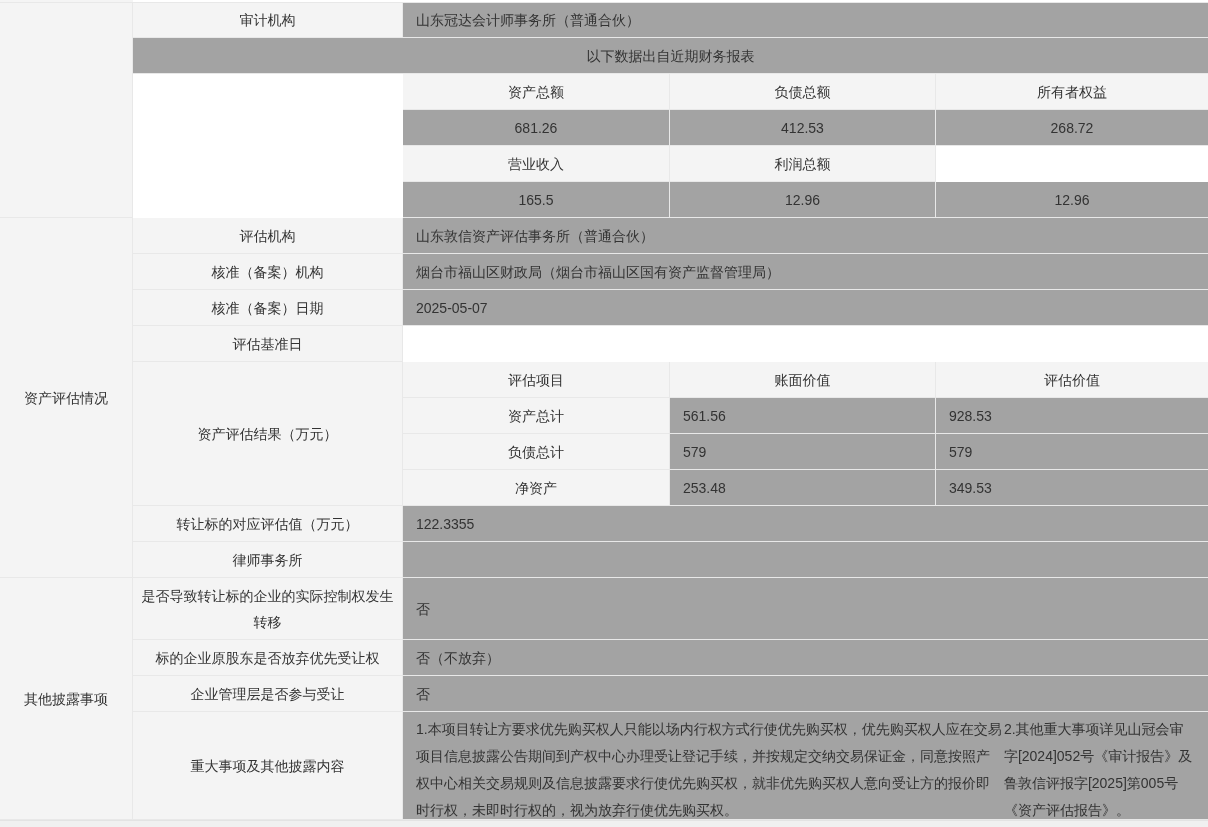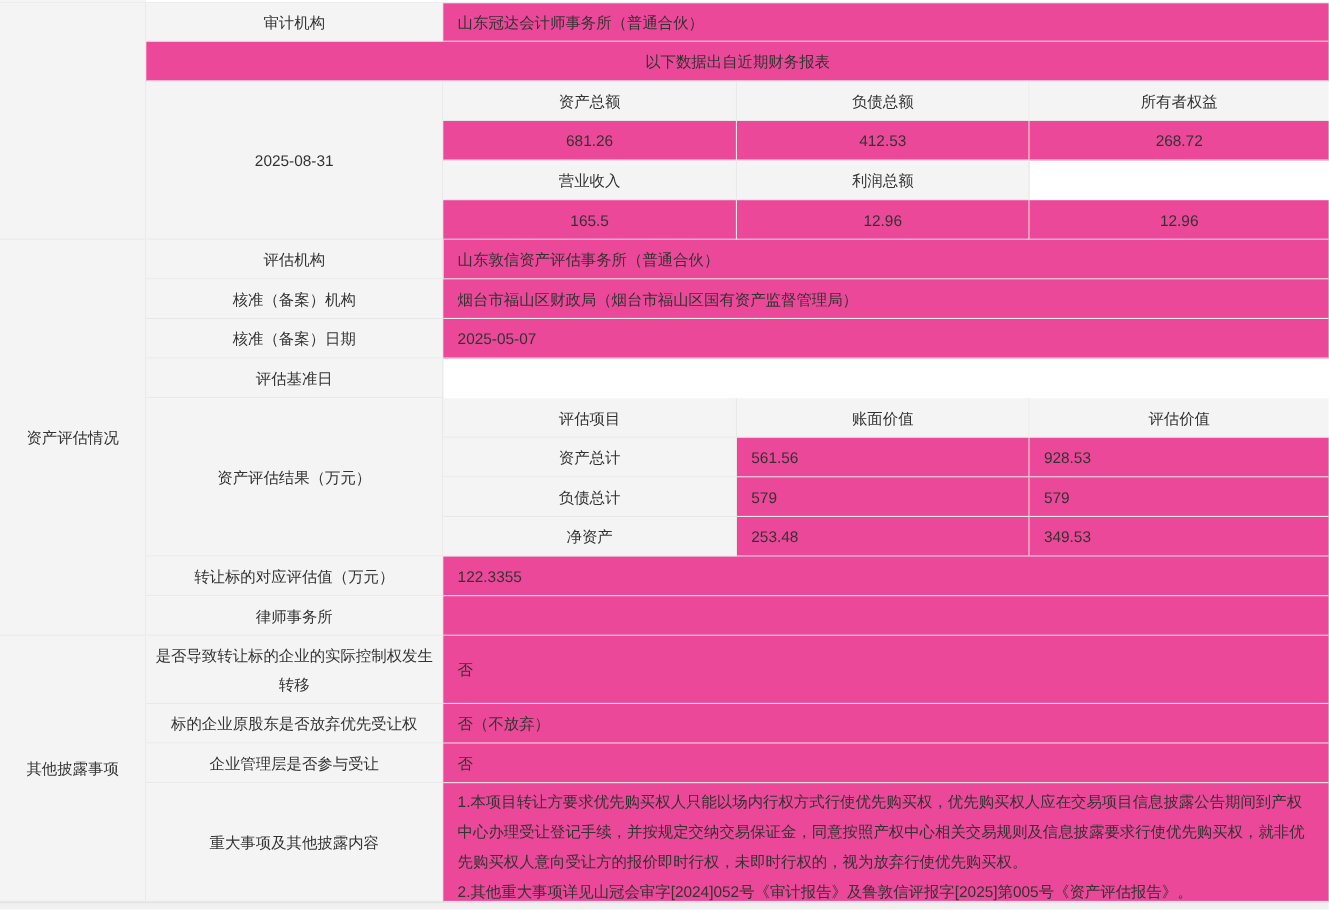--- a/index.html
+++ b/index.html
@@ -21,46 +21,45 @@
     grid-template-columns:133px 270px 267px 266px 272px;
     grid-template-rows:35px repeat(15,36px) 62px 36px 36px 108px;
     width:1208px;
   }
   .cell{
     display:flex;align-items:center;
     border-bottom:1px solid var(--b);
     line-height:20px;
   }
   .g{background:var(--g);}
-  .w{background:#ec4899;}
+  .w{background:#a3a3a3;}
   .br{border-right:1px solid var(--b);}
   .ctr{justify-content:center;text-align:center;}
   .lft{justify-content:flex-start;text-align:left;padding:0 13px;}
   .wrap2{line-height:26px;padding:0 8px;}
-  .para{flex-direction:column;align-items:flex-start;justify-content:flex-start;
+  .para{flex-direction:row;align-items:flex-start;justify-content:center;
         line-height:27px;padding:4px 13px;}
   .footer{height:7px;background:var(--f);border-top:1px solid #e3e3e3;}
 </style>
 </head>
 <body>
 
 <div class="sliver">
     <div class="sl-left"></div>
   </div>
 
 <div class="tbl">
 
   <div class="cell g br ctr" style="grid-column:1;grid-row:1/7"></div>
 
   <div class="cell g br ctr" style="grid-column:2;grid-row:1">审计机构</div>
   <div class="cell w lft" style="grid-column:3/6;grid-row:1">山东冠达会计师事务所（普通合伙）</div>
 
   <div class="cell w ctr" style="grid-column:2/6;grid-row:2">以下数据出自近期财务报表</div>
 
-  <div class="cell g br ctr" style="grid-column:2;grid-row:3/7">2025-08-31</div>
 
   <div class="cell g br ctr" style="grid-column:3;grid-row:3">资产总额</div>
   <div class="cell g br ctr" style="grid-column:4;grid-row:3">负债总额</div>
   <div class="cell g ctr" style="grid-column:5;grid-row:3">所有者权益</div>
 
   <div class="cell w br ctr" style="grid-column:3;grid-row:4">681.26</div>
   <div class="cell w br ctr" style="grid-column:4;grid-row:4">412.53</div>
   <div class="cell w ctr" style="grid-column:5;grid-row:4">268.72</div>
 
   <div class="cell g br ctr" style="grid-column:3;grid-row:5">营业收入</div>

